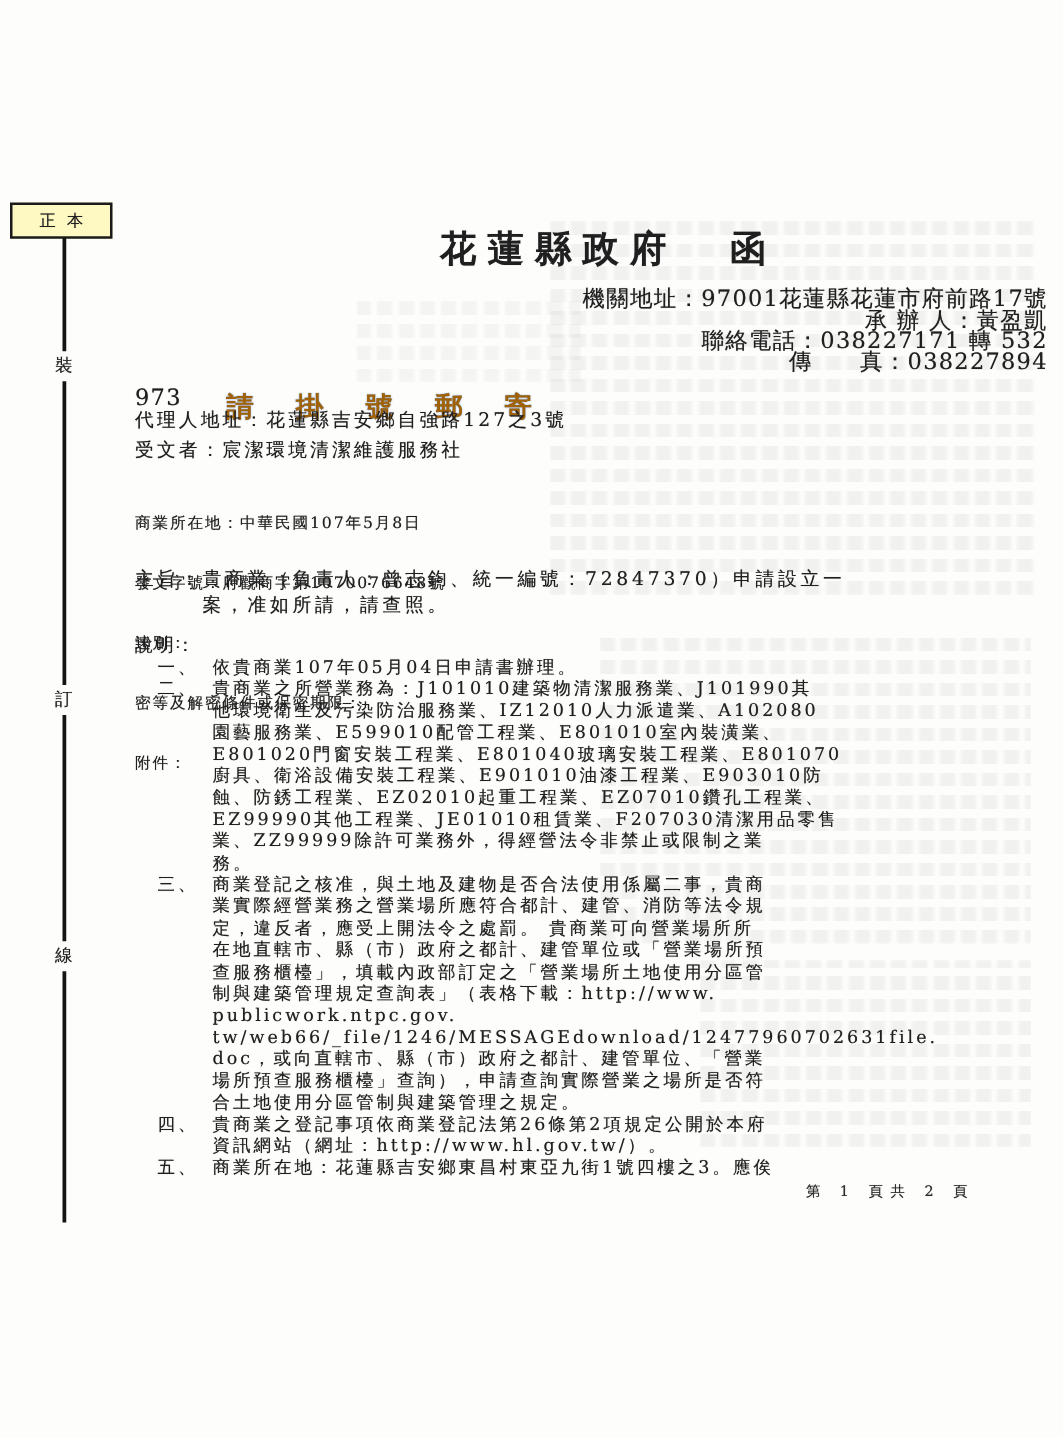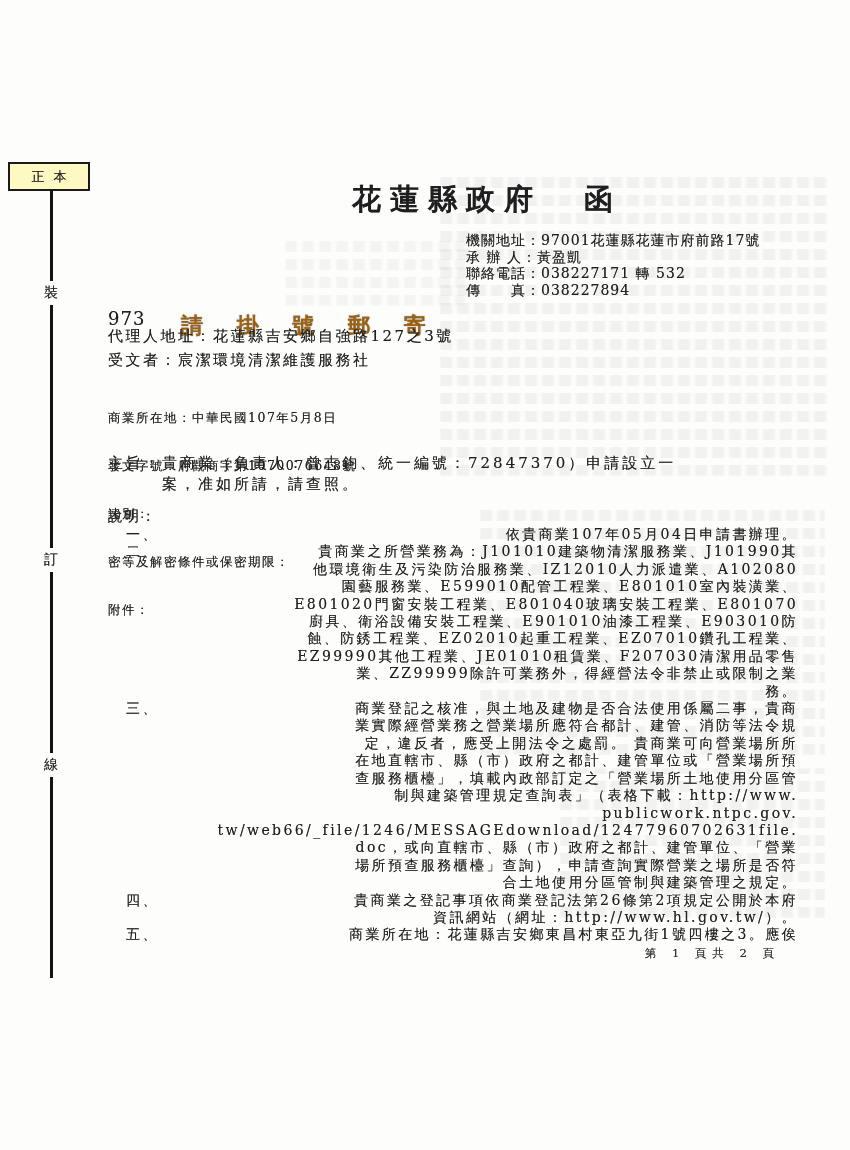--- a/index.html
+++ b/index.html
@@ -31,42 +31,42 @@
   .mark-top{top:281px;}
   .mark-mid{top:548px;}
   .mark-bot{top:753px;}
   
   .title-row{
     left:352px;top:180px;width:330px;
     display:flex;align-items:flex-end;gap:42px;
     font-size:29px;font-weight:600;letter-spacing:9px;white-space:nowrap;
   }
   
-  .contact{left:466px;top:232px;font-size:14px;line-height:16.5px;letter-spacing:1px;white-space:nowrap;}
+  .contact{left:466px;top:232px;font-size:18px;line-height:16.5px;letter-spacing:1px;white-space:nowrap;text-align:right;}
   
   .stamp{
     left:181px;top:291px;
     font-size:22px;font-weight:700;letter-spacing:13px;white-space:nowrap;
     color:#2f6cc1;
     text-shadow:0 0 1.2px rgba(47,108,193,.8);
   }
   .refnum{left:108px;top:308px;font-size:18px;letter-spacing:1px;}
   .agent{left:108px;top:327px;font-size:15px;letter-spacing:2.5px;white-space:nowrap;}
   .addressee{left:108px;top:351px;font-size:15px;letter-spacing:2.5px;white-space:nowrap;}
   .meta{left:108px;top:378px;font-size:12.5px;line-height:16px;letter-spacing:1.5px;white-space:pre;}
   
   .subject{left:108px;top:453px;width:655px;display:flex;font-size:15px;line-height:21px;letter-spacing:3px;}
   .subject .lbl{white-space:nowrap;}
   .prewrap{white-space:pre-wrap;}
   
   .explain-label{left:108px;top:507px;font-size:14.5px;letter-spacing:2px;}
   .items{left:126px;top:526px;width:672px;font-size:14px;line-height:17.4px;letter-spacing:2.4px;}
   .item{display:flex;align-items:flex-start;}
   .item .marker{white-space:nowrap;width:44px;flex:none;}
-  .item .body{flex:1;text-align:right;}
+  .item .body{flex:1;}
   
   .footer{left:120px;top:946px;width:660px;text-align:right;font-size:11.5px;letter-spacing:6px;color:#2a2a2a;}
   
   .bleed{
     pointer-events:none;
     background:repeating-linear-gradient(90deg, rgba(104,124,110,.17) 0 12px, rgba(0,0,0,0) 12px 17px);
     -webkit-mask-image:repeating-linear-gradient(0deg,#000 0 11px, transparent 11px 18px);
     mask-image:repeating-linear-gradient(0deg,#000 0 11px, transparent 11px 18px);
     filter:blur(1.3px);
     opacity:.5;

